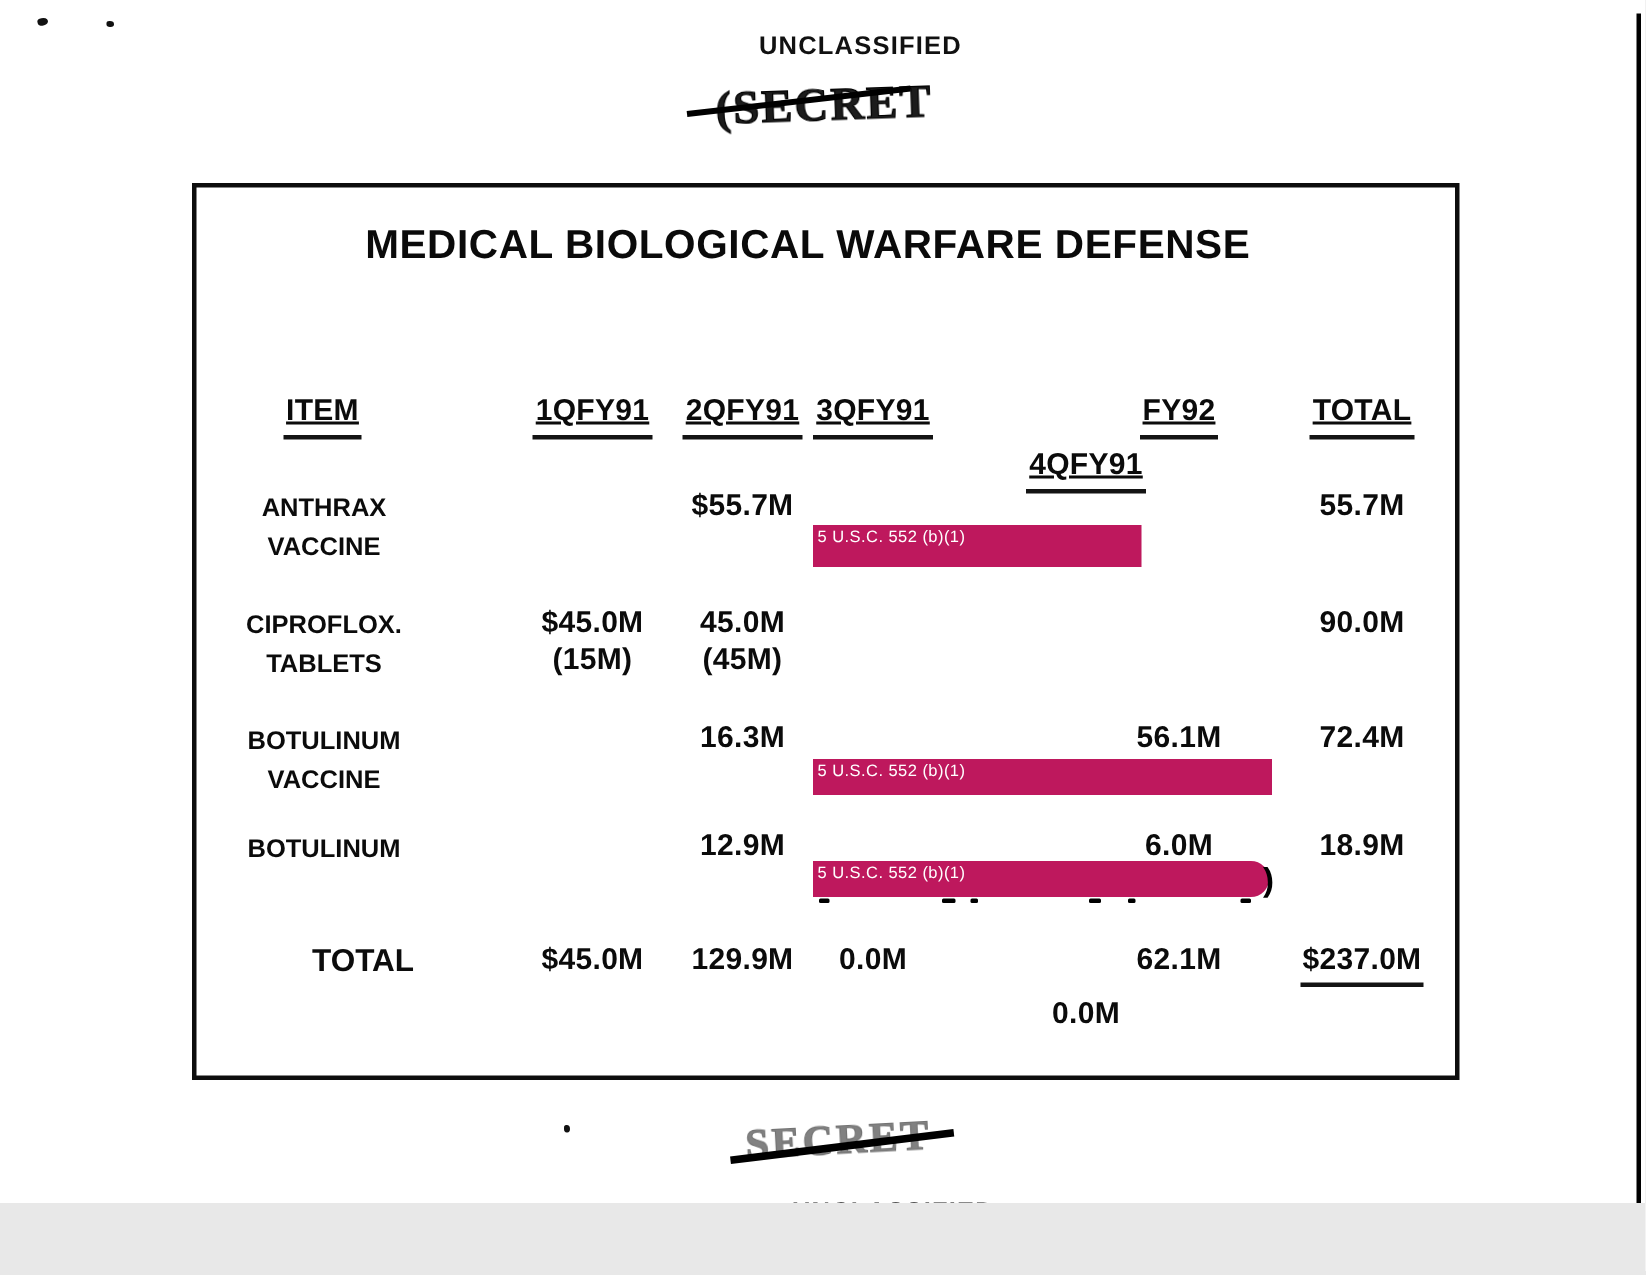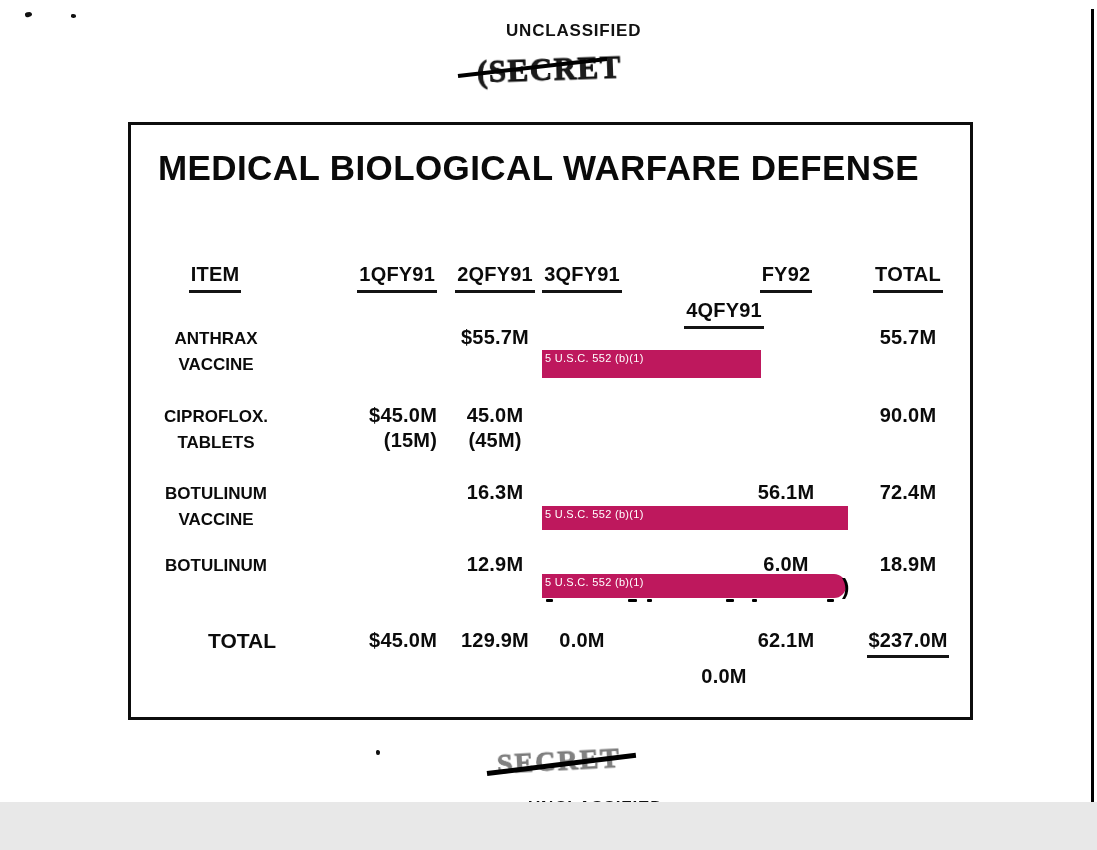--- a/index.html
+++ b/index.html
@@ -68,43 +68,43 @@
     position: absolute;
     left: 128px; top: 122px;
     width: 839px; height: 592px;
     border: 3px solid #0d0d0d;
   }
 
   .title-line {
     position: absolute;
     left: 128px; width: 845px;
     text-align: center;
-    font-size: 35px;
+    font-size: 27px;
     font-weight: 700;
     letter-spacing: 0.4px;
     color: #0a0a0a;
   }
   .title-line.l1 { top: 148px; transform: translateX(-12px); }
   .title-line.l2 { top: 191px; transform: translateX(-8px); }
 
   
   .hcell, .cell {
     position: absolute;
     width: 110px;
     text-align: center;
     font-weight: 700;
     font-size: 20px;
     color: #0b0b0b;
     letter-spacing: 0.2px;
     white-space: nowrap;
   }
   .hcell { top: 263px; }
-  .hcell .u { display: inline-block; border-bottom: 3px solid #141414; padding: 0 2px 4px 2px; }
+  .hcell .u { display: inline-block; border-bottom: 3px solid #141414; padding: 0 2px 4px 2px; text-decoration: underline; }
   .c-item  { left: 160px; }
-  .c-q1    { left: 327px; text-align: right; }
+  .c-q1    { left: 340px; }
   .c-q2    { left: 440px; }
   .c-q3    { left: 527px; }
   .c-q4    { left: 669px; margin-top: 36px; }
   .c-fy92  { left: 731px; }
   .c-total { left: 853px; }
 
   .item-label {
     position: absolute;
     left: 140px; width: 152px;
     text-align: center;

